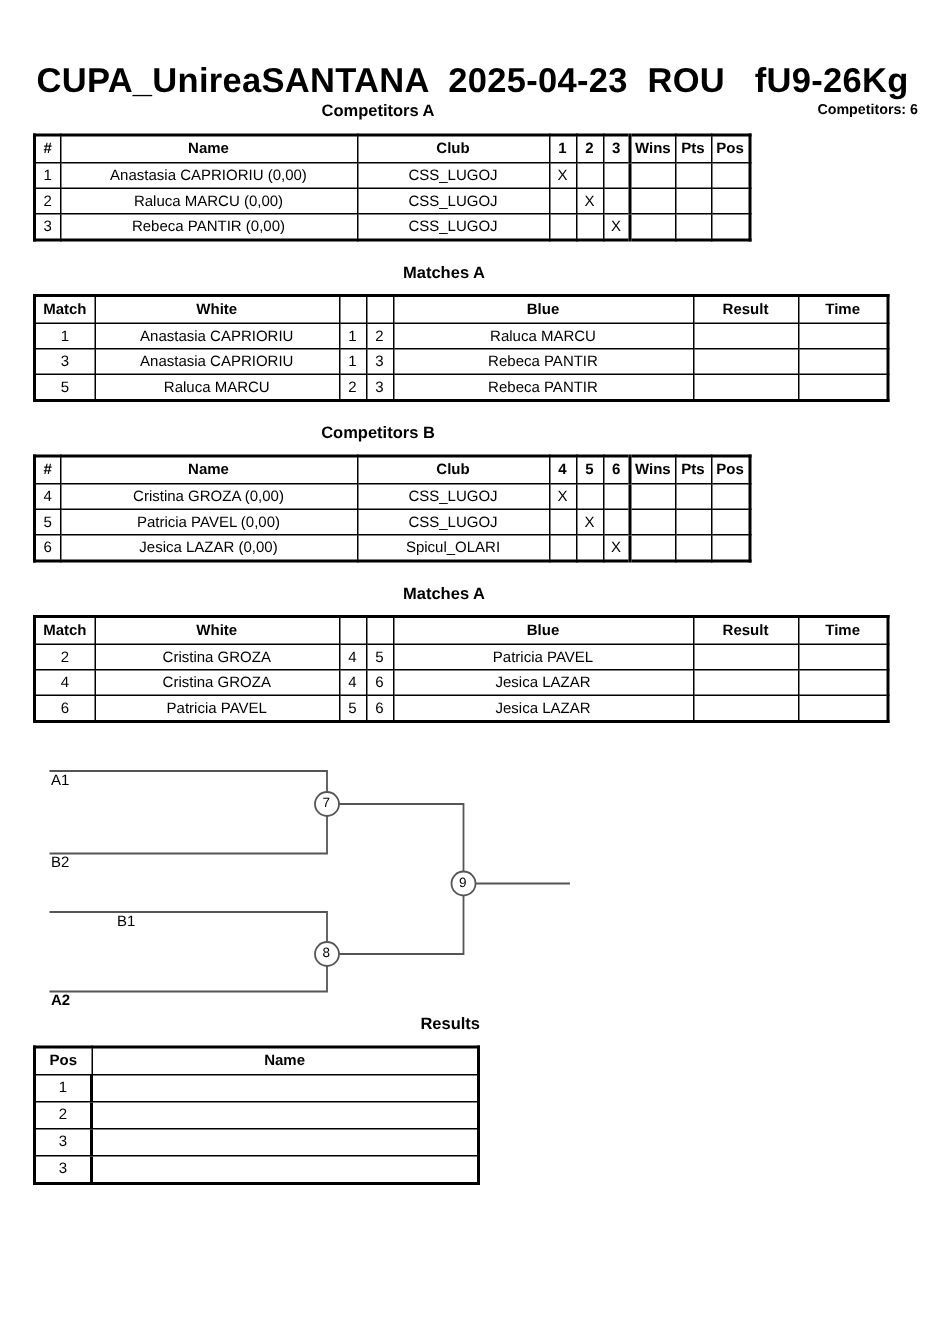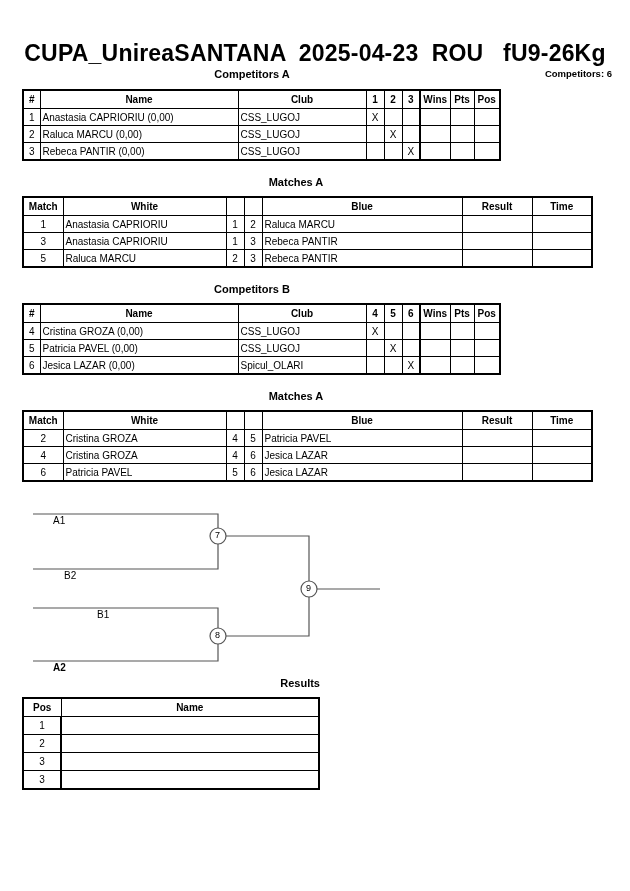--- a/index.html
+++ b/index.html
@@ -61,21 +61,21 @@
     padding: 0 2px;
     overflow: hidden;
     white-space: nowrap;
   }
   .tbl th {
     font-weight: bold;
     text-align: center;
     height: 17px;
   }
   .c  { text-align: center; }
-  .l  { text-align: left; padding-left: 5px; }
+  .l  { text-align: center; padding-left: 5px; }
   .thickleft { border-left: 2px solid #000 !important; }
 
   
   .comp-tbl { left: 22px; }
   .comp-tbl .col-num   { width: 17px; }
   .comp-tbl .col-name  { width: 198px; }
   .comp-tbl .col-club  { width: 128px; }
   .comp-tbl .col-mark  { width: 18px; }
   .comp-tbl .col-wins  { width: 30px; }
   .comp-tbl .col-pts   { width: 24px; }
@@ -102,21 +102,20 @@
     position: absolute;
     left: 0;
     top: 495px;
     width: 630px;
     height: 190px;
   }
   .bracket-label {
     position: absolute;
     font-size: 10px;
     white-space: nowrap;
-    margin-left: 19px;
   }
   .node-num {
     font-size: 9px;
     font-family: "Liberation Sans", sans-serif;
   }
 </style>
 </head>
 <body>
 
 <div class="doc-title">CUPA_UnireaSANTANA  2025-04-23  ROU   fU9-26Kg</div>
@@ -380,21 +379,21 @@
     <circle cx="218" cy="41" r="8" fill="#ffffff" stroke="#555555" stroke-width="1.2"></circle>
     <circle cx="218" cy="141" r="8" fill="#ffffff" stroke="#555555" stroke-width="1.2"></circle>
     <circle cx="309" cy="94" r="8" fill="#ffffff" stroke="#555555" stroke-width="1.2"></circle>
   </svg>
 
   <span class="node-num" style="position:absolute; left:215px; top:35px;">7</span>
   <span class="node-num" style="position:absolute; left:215px; top:135px;">8</span>
   <span class="node-num" style="position:absolute; left:306px; top:88px;">9</span>
 
   <span class="bracket-label" style="left:34px; top:20px;">A1</span>
-  <span class="bracket-label" style="left:45px; top:75px;">B2</span>
+  <span class="bracket-label" style="left:34px; top:75px;">B2</span>
   <span class="bracket-label" style="left:34px; top:114px;padding-left:44px;">B1</span>
   <span class="bracket-label" style="left:34px; top:167px;font-weight:bold;">A2</span>
 </div>
 
 <div class="caption" style="left:22px; top:677px; width:298px;text-align:right;">Results</div>
 
 <table class="tbl res-tbl" style="top:697px;">
   <colgroup>
       <col class="col-pos">
       <col class="col-name">

